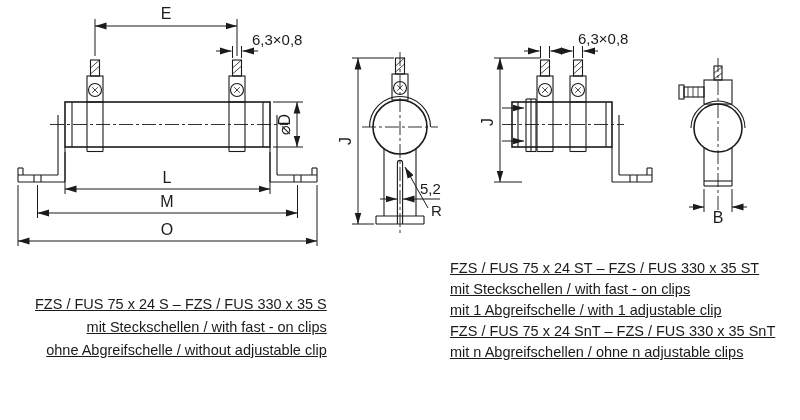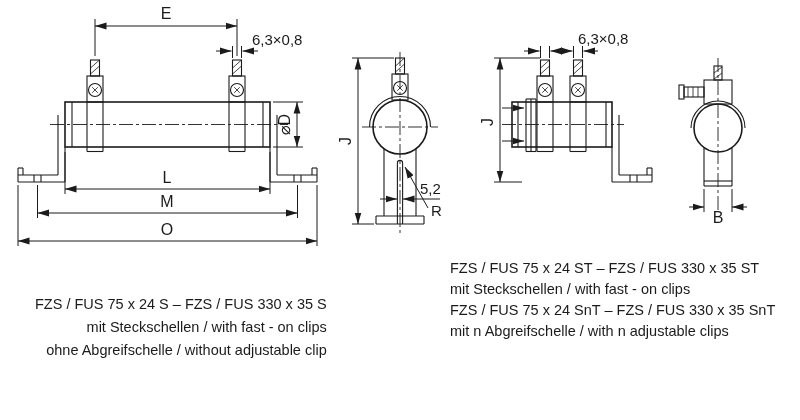--- a/index.html
+++ b/index.html
@@ -7,21 +7,21 @@
          font-family:"Liberation Sans",sans-serif;color:#1b1b1b;}
   .drawing{position:absolute;left:0;top:0;}
   
   .o{stroke:#1b1b1b;stroke-width:1.6;fill:none;}
   .t{stroke:#1b1b1b;stroke-width:1.1;fill:none;}
   .d{stroke:#1b1b1b;stroke-width:1;fill:none;}
   .h{stroke:#1b1b1b;stroke-width:0.8;fill:none;}
   .cl{stroke:#1b1b1b;stroke-width:0.9;fill:none;stroke-dasharray:14 3 3 3;}
   svg text{font-family:"Liberation Sans",sans-serif;font-size:16px;fill:#1b1b1b;}
   svg text.small{font-size:15px;}
-  .caption{position:absolute;font-size:14.5px;white-space:nowrap;color:#1b1b1b;}
+  .caption{position:absolute;font-size:14.5px;white-space:nowrap;color:#1b1b1b;text-decoration:underline;}
   .left-block{line-height:23px;}
   .right-block{line-height:21px;}
 </style>
 </head>
 <body>
 
 <div class="stage">
 
   <svg class="drawing" width="800" height="258" viewBox="0 0 800 258">
     <defs>
@@ -234,17 +234,18 @@
 
   <div class="caption left-block" style="left:35px;top:293px;text-align:right;">
     <div>FZS / FUS 75 x 24 S – FZS / FUS 330 x 35 S</div>
     <div>mit Steckschellen / with fast - on clips</div>
     <div>ohne Abgreifschelle / without adjustable clip</div>
   </div>
 
   <div class="caption right-block" style="left:450px;top:258px;">
     <div>FZS / FUS 75 x 24 ST – FZS / FUS 330 x 35 ST</div>
     <div>mit Steckschellen / with fast - on clips</div>
+    <div>mit 1 Abgreifschelle / with 1 adjustable clip</div>
     <div>FZS / FUS 75 x 24 SnT – FZS / FUS 330 x 35 SnT</div>
-    <div>mit n Abgreifschelle / with n adjustable clips</div>
+    <div>mit n Abgreifschellen / ohne n adjustable clips</div>
   </div>
 
 </div>
 
 </body></html>

